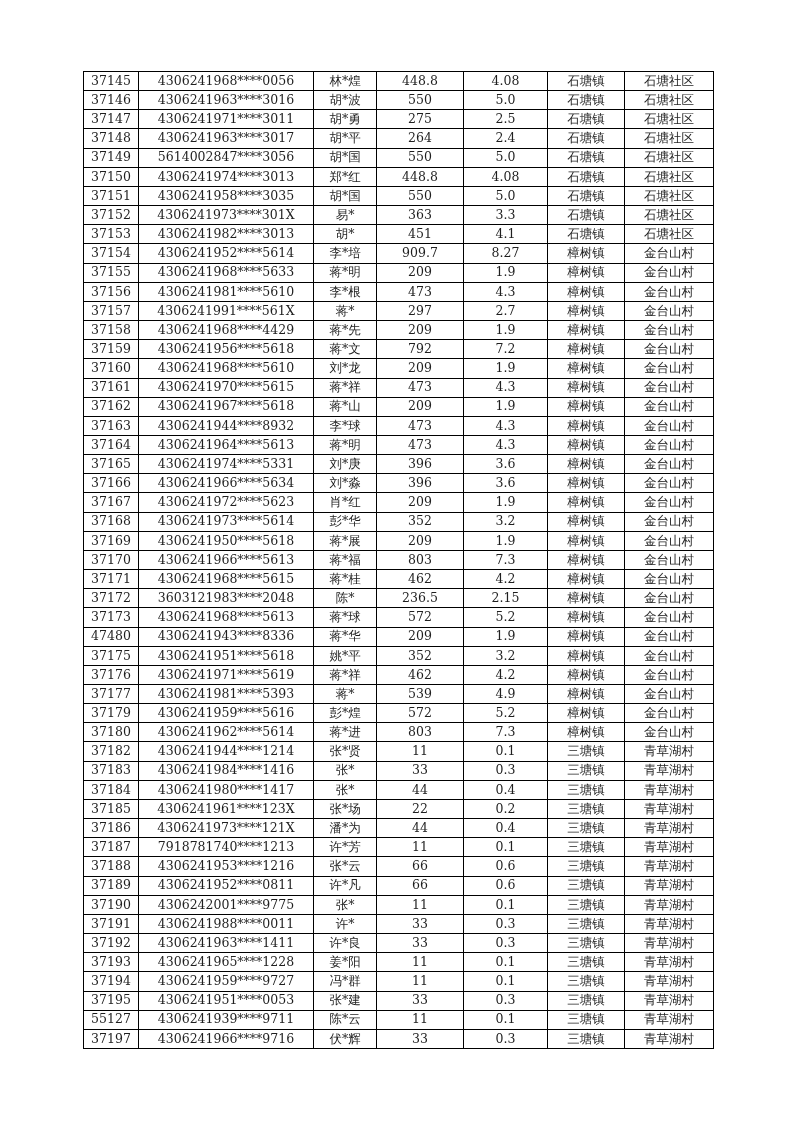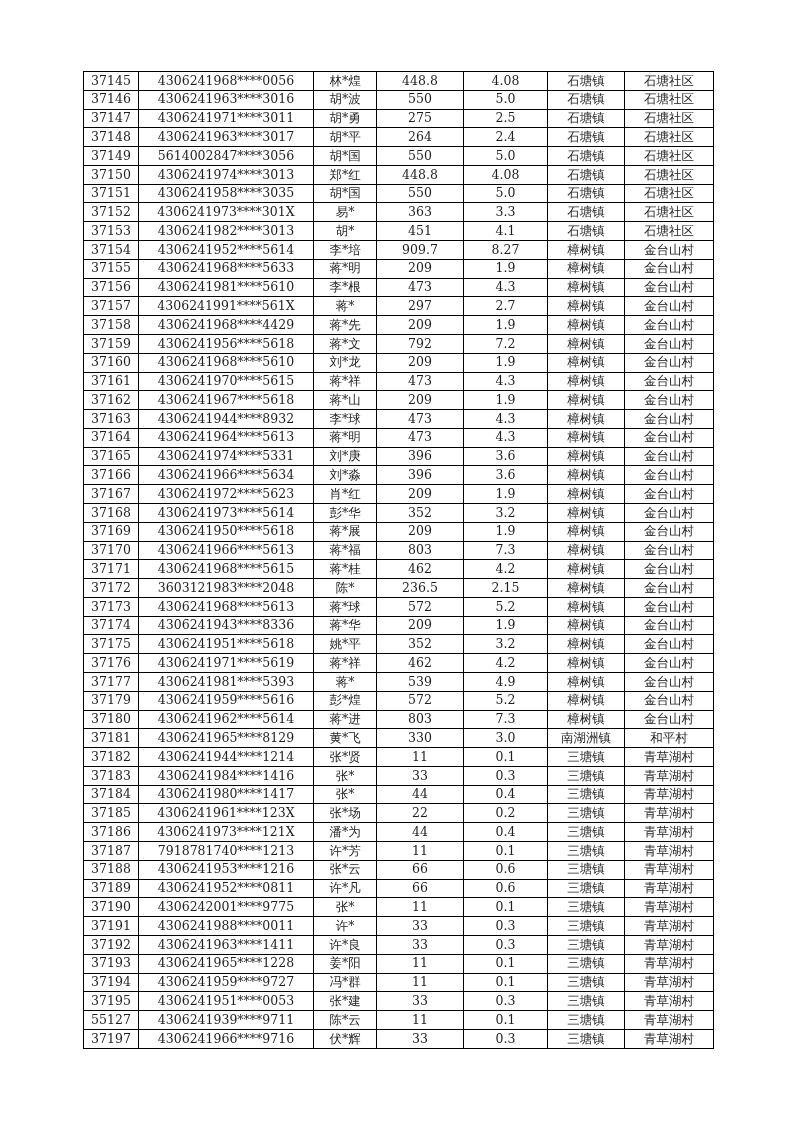--- a/index.html
+++ b/index.html
@@ -311,21 +311,21 @@
         <tr>
           <td>37173</td>
           <td>4306241968****5613</td>
           <td>蒋*球</td>
           <td>572</td>
           <td>5.2</td>
           <td>樟树镇</td>
           <td>金台山村</td>
         </tr>
         <tr>
-          <td>37174</td>
+          <td>47480</td>
           <td>4306241943****8336</td>
           <td>蒋*华</td>
           <td>209</td>
           <td>1.9</td>
           <td>樟树镇</td>
           <td>金台山村</td>
         </tr>
         <tr>
           <td>37175</td>
           <td>4306241951****5618</td>
@@ -365,29 +365,20 @@
         <tr>
           <td>37180</td>
           <td>4306241962****5614</td>
           <td>蒋*进</td>
           <td>803</td>
           <td>7.3</td>
           <td>樟树镇</td>
           <td>金台山村</td>
         </tr>
         <tr>
-          <td>37181</td>
-          <td>4306241965****8129</td>
-          <td>黄*飞</td>
-          <td>330</td>
-          <td>3.0</td>
-          <td>南湖洲镇</td>
-          <td>和平村</td>
-        </tr>
-        <tr>
           <td>37182</td>
           <td>4306241944****1214</td>
           <td>张*贤</td>
           <td>11</td>
           <td>0.1</td>
           <td>三塘镇</td>
           <td>青草湖村</td>
         </tr>
         <tr>
           <td>37183</td>

